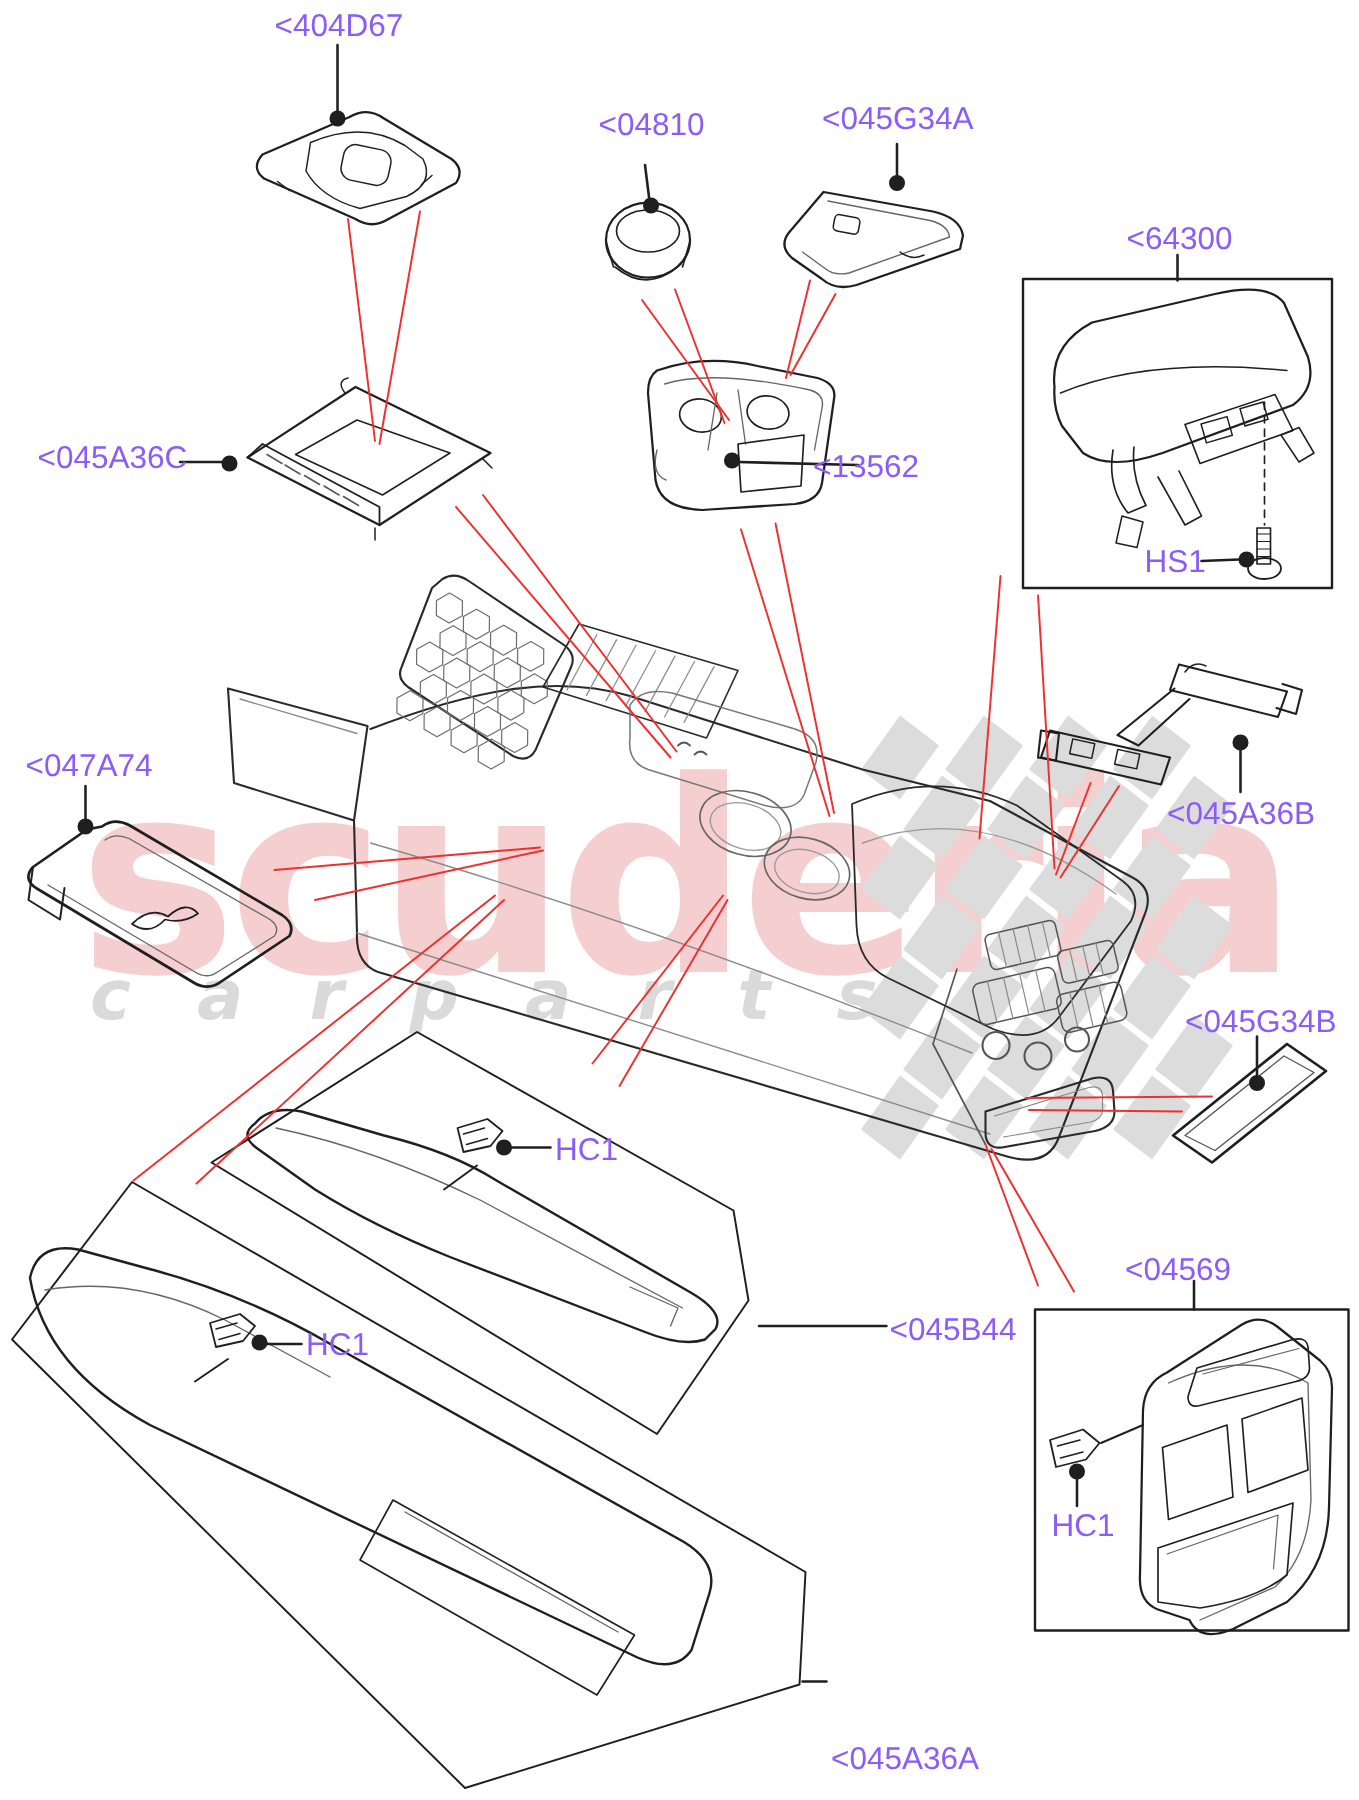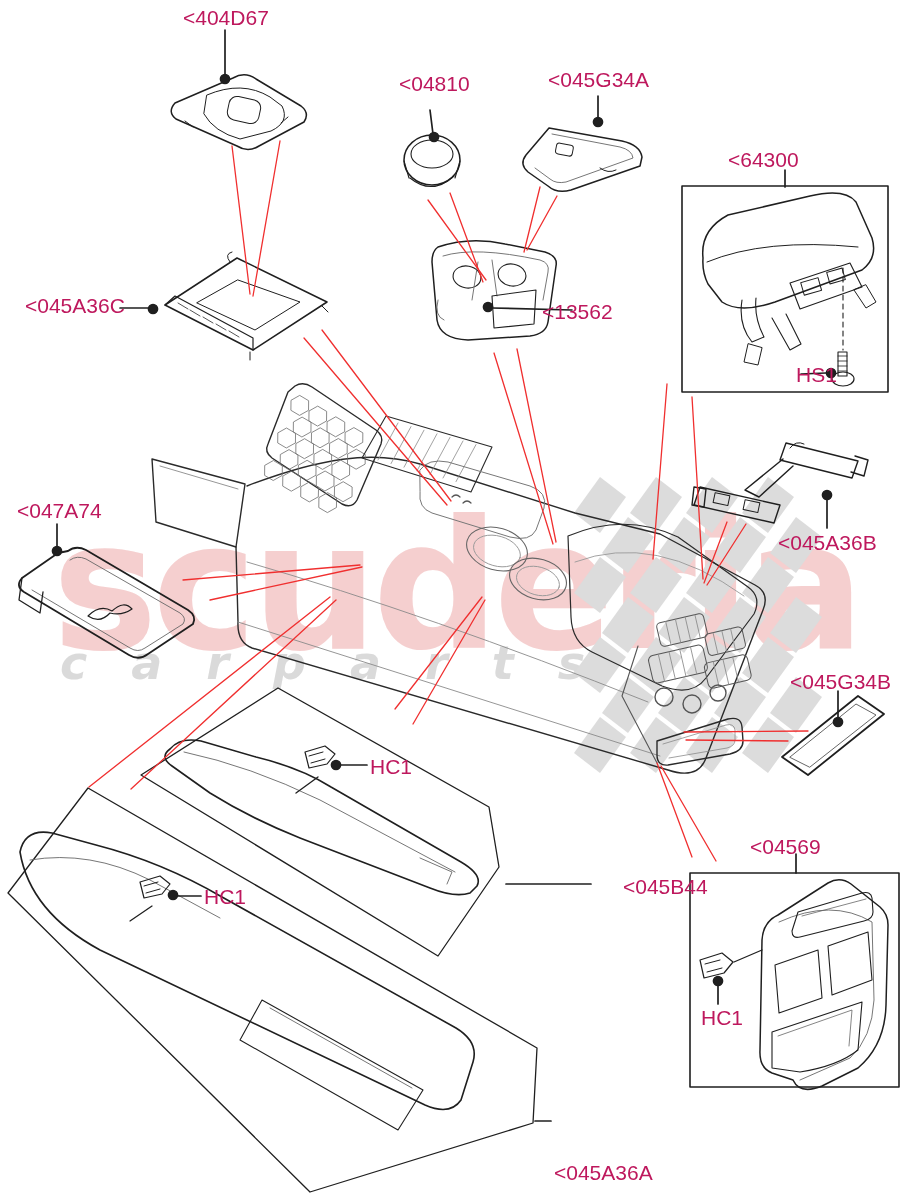--- a/index.html
+++ b/index.html
@@ -7,21 +7,21 @@
          font-family:"Liberation Sans",sans-serif;}
   #artwork{position:absolute;left:0;top:0;}
   .wm-brand{position:absolute;left:52px;top:498px;width:800px;
             font-family:"DejaVu Sans","Liberation Sans",sans-serif;
             font-size:178px;font-weight:bold;letter-spacing:-6px;line-height:1;
             color:#efb3b3;opacity:.62;z-index:1;user-select:none;}
   .wm-tagline{position:absolute;left:60px;top:640px;width:760px;
             font-family:"DejaVu Sans","Liberation Sans",sans-serif;
             font-size:46px;font-weight:bold;letter-spacing:14px;line-height:1;
             color:#d7d7d7;opacity:.9;z-index:1;user-select:none;font-style:italic;}
-  .plabel{position:absolute;color:#be185d;font-size:21px;line-height:1.05;
+  .plabel{position:absolute;color:#8b5cf6;font-size:21px;line-height:1.05;
           white-space:nowrap;z-index:5;cursor:pointer;}
 </style>
 </head>
 <body>
 
 <div id="stage">
 
   <div class="wm-brand">scuderia</div>
   <div class="wm-tagline">c a r   p a r t s</div>
 
@@ -320,26 +320,26 @@
       <path d="M201,896 L178,896"></path>
         <circle cx="173" cy="895" r="4.5"></circle>
       <path d="M718,1004 L718,986"></path>
         <circle cx="718" cy="981" r="4.5"></circle>
     </g>
   </svg>
 
   <div class="plabel" style="left:183px;top:7px">&lt;404D67</div>
   <div class="plabel" style="left:399px;top:73px">&lt;04810</div>
   <div class="plabel" style="left:548px;top:69px">&lt;045G34A</div>
-  <div class="plabel" style="left:728px;top:149px">&lt;64300</div>
+  <div class="plabel" style="left:751px;top:149px">&lt;64300</div>
   <div class="plabel" style="left:25px;top:295px">&lt;045A36C</div>
   <div class="plabel" style="left:542px;top:301px">&lt;13562</div>
-  <div class="plabel" style="left:796px;top:364px">HS1</div>
+  <div class="plabel" style="left:763px;top:364px">HS1</div>
   <div class="plabel" style="left:17px;top:500px">&lt;047A74</div>
   <div class="plabel" style="left:778px;top:532px">&lt;045A36B</div>
   <div class="plabel" style="left:790px;top:671px">&lt;045G34B</div>
   <div class="plabel" style="left:750px;top:836px">&lt;04569</div>
-  <div class="plabel" style="left:623px;top:876px">&lt;045B44</div>
+  <div class="plabel" style="left:593px;top:876px">&lt;045B44</div>
   <div class="plabel" style="left:554px;top:1162px">&lt;045A36A</div>
   <div class="plabel" style="left:370px;top:756px">HC1</div>
   <div class="plabel" style="left:204px;top:886px">HC1</div>
   <div class="plabel" style="left:701px;top:1007px">HC1</div>
 </div>
 
 </body></html>

